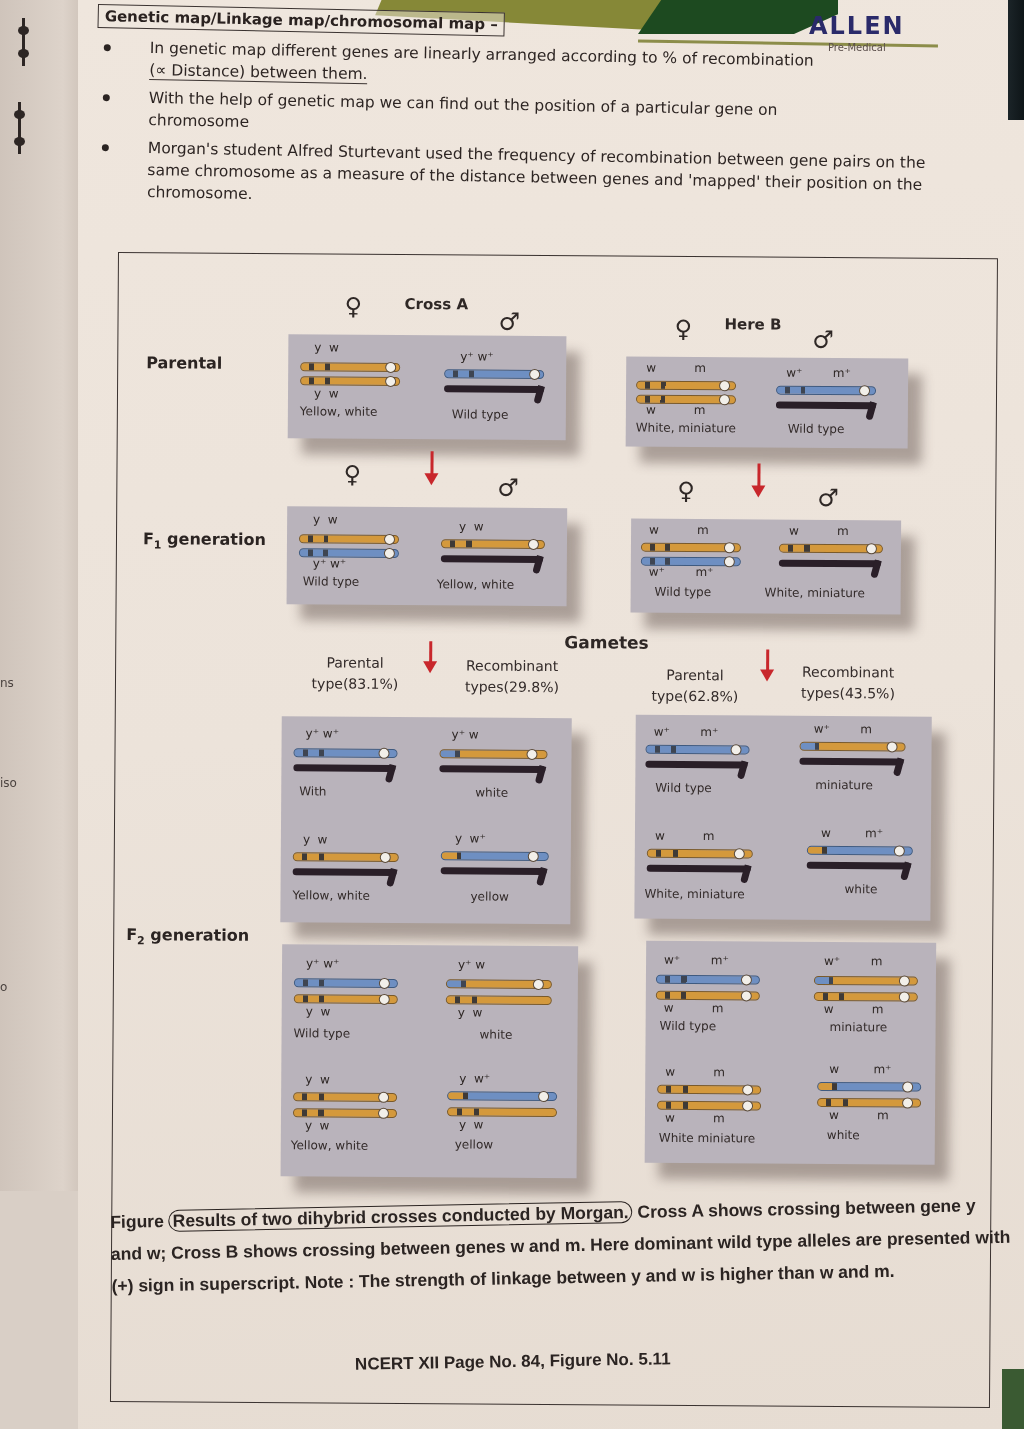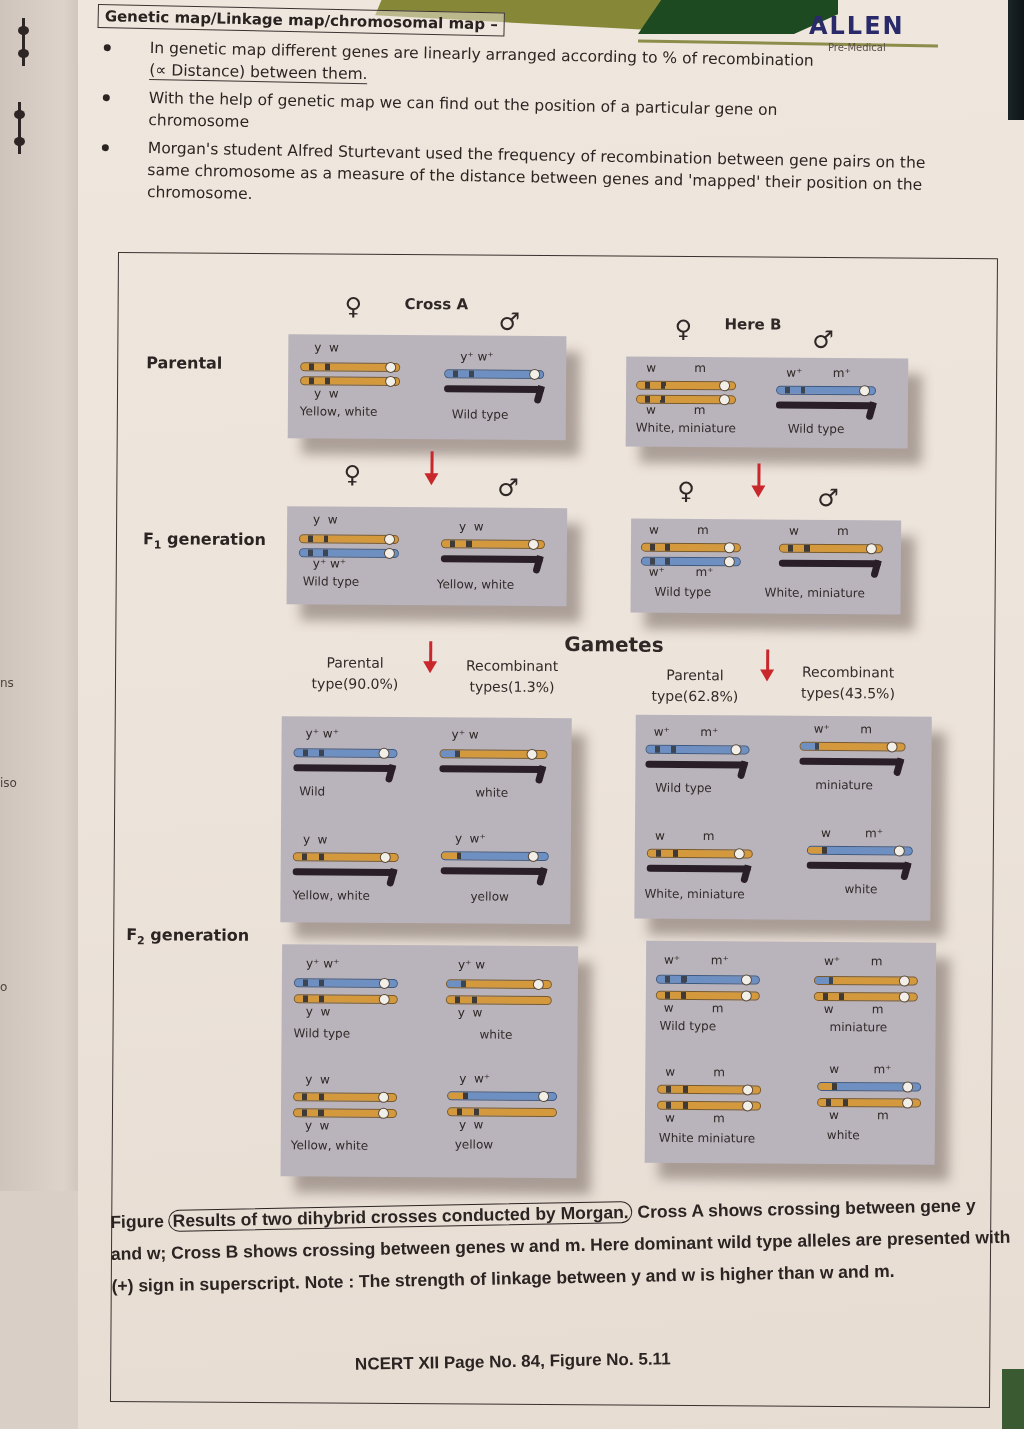--- a/index.html
+++ b/index.html
@@ -70,21 +70,21 @@
   .gene { position: absolute; font-size: 12px; color: #2f2826; }
   .chrom { position: absolute; height: 9px; border-radius: 5px; border: 1px solid #7a5a2a; }
   .chrom.y { background: linear-gradient(90deg, #d4993c 0 8%, #3f3a36 8% 13%, #d4993c 13% 24%, #3f3a36 24% 29%, #d4993c 29% 100%); }
   .chrom.b { background: linear-gradient(90deg, #6e8fc2 0 8%, #3e4552 8% 13%, #6e8fc2 13% 24%, #3e4552 24% 29%, #6e8fc2 29% 100%); border-color: #3e5a80; }
   .chrom.by { background: linear-gradient(90deg, #6e8fc2 0 14%, #3e4552 14% 18%, #d4993c 18% 100%); border-color: #7a5a2a; }
   .chrom.yb { background: linear-gradient(90deg, #d4993c 0 14%, #3f3a36 14% 18%, #6e8fc2 18% 100%); border-color: #3e5a80; }
   .chrom .cen { position: absolute; top: -2px; width: 11px; height: 11px; border-radius: 50%; background: #f2efe9; border: 1px solid #5a4a3a; }
   .ychrom { position: absolute; height: 7px; border-radius: 4px; background: #2a1f28; }
   .ychrom::after { content: ""; position: absolute; right: -1px; top: 0; width: 7px; height: 18px; background: #2a1f28; border-radius: 0 0 4px 4px; transform: rotate(15deg); transform-origin: top; }
 
-  .gametes { position: absolute; font-weight: bold; font-size: 20px; color: #2f2826; }
+  .gametes { position: absolute; font-weight: bold; font-size: 17px; color: #2f2826; }
   .gtype { position: absolute; text-align: center; font-size: 14px; line-height: 21px; color: #332b2a; }
 
   .caption { position: absolute; left: 32px; top: 1206px; width: 900px; font-weight: bold; font-size: 17.5px; line-height: 32px; color: #2b2422; transform: rotate(-1.1deg); transform-origin: left top; font-family: "Liberation Sans", sans-serif; }
   .caption .circ { border: 1.5px solid #2b2422; border-radius: 12px; padding: 0 3px; }
   .ref { position: absolute; left: 277px; top: 1352px; font-weight: bold; font-size: 17px; color: #2b2422; transform: rotate(-1deg); font-family: "Liberation Sans", sans-serif; }
   .dark-corner { position: absolute; right: 0; top: 0; width: 16px; height: 120px; background: linear-gradient(90deg, #1b2428, #0e1518); }
   .green-corner { position: absolute; right: 0; bottom: 0; width: 22px; height: 60px; background: #3a5a32; }
 </style>
 </head>
 <body>
@@ -230,43 +230,43 @@
         <div class="ychrom" style="left:0;top:36px;width:102px;"></div>
         <span class="lbl" style="left:-14px;top:62px;">White, miniature</span>
       </div>
     </div>
 
     <span class="gametes" style="left:448px;top:376px;">Gametes</span>
     <div class="arrow" style="left:313px;top:386px;height:22px;"></div>
     <div class="arrow" style="left:650px;top:392px;height:22px;"></div>
     <div class="gtype" style="left:184px;top:398px;width:110px;">
         <div>Parental</div>
-        <div>type(90.0%)</div>
+        <div>type(83.1%)</div>
       </div>
     <div class="gtype" style="left:336px;top:400px;width:120px;">
         <div>Recombinant</div>
-        <div>types(1.3%)</div>
+        <div>types(29.8%)</div>
       </div>
     <div class="gtype" style="left:524px;top:408px;width:110px;">
         <div>Parental</div>
         <div>type(62.8%)</div>
       </div>
     <div class="gtype" style="left:672px;top:404px;width:120px;">
         <div>Recombinant</div>
         <div>types(43.5%)</div>
       </div>
 
     <div class="panel" style="left:166px;top:462px;width:290px;height:206px;">
       <div class="cell" style="left:12px;top:10px;">
         <span class="gene" style="left:12px;top:0;white-space:pre;">y⁺ w⁺</span>
         <div class="chrom b" style="left:0;top:22px;width:104px;">
             <span class="cen" style="left:84px;"></span>
           </div>
         <div class="ychrom" style="left:0;top:38px;width:102px;"></div>
-        <span class="lbl" style="left:6px;top:58px;">Wild</span>
+        <span class="lbl" style="left:6px;top:58px;">With</span>
       </div>
       <div class="cell" style="left:158px;top:10px;">
         <span class="gene" style="left:12px;top:0;white-space:pre;">y⁺ w</span>
         <div class="chrom by" style="left:0;top:22px;width:108px;">
             <span class="cen" style="left:86px;"></span>
           </div>
         <div class="ychrom" style="left:0;top:38px;width:106px;"></div>
         <span class="lbl" style="left:36px;top:58px;">white</span>
       </div>
       <div class="cell" style="left:12px;top:116px;">

